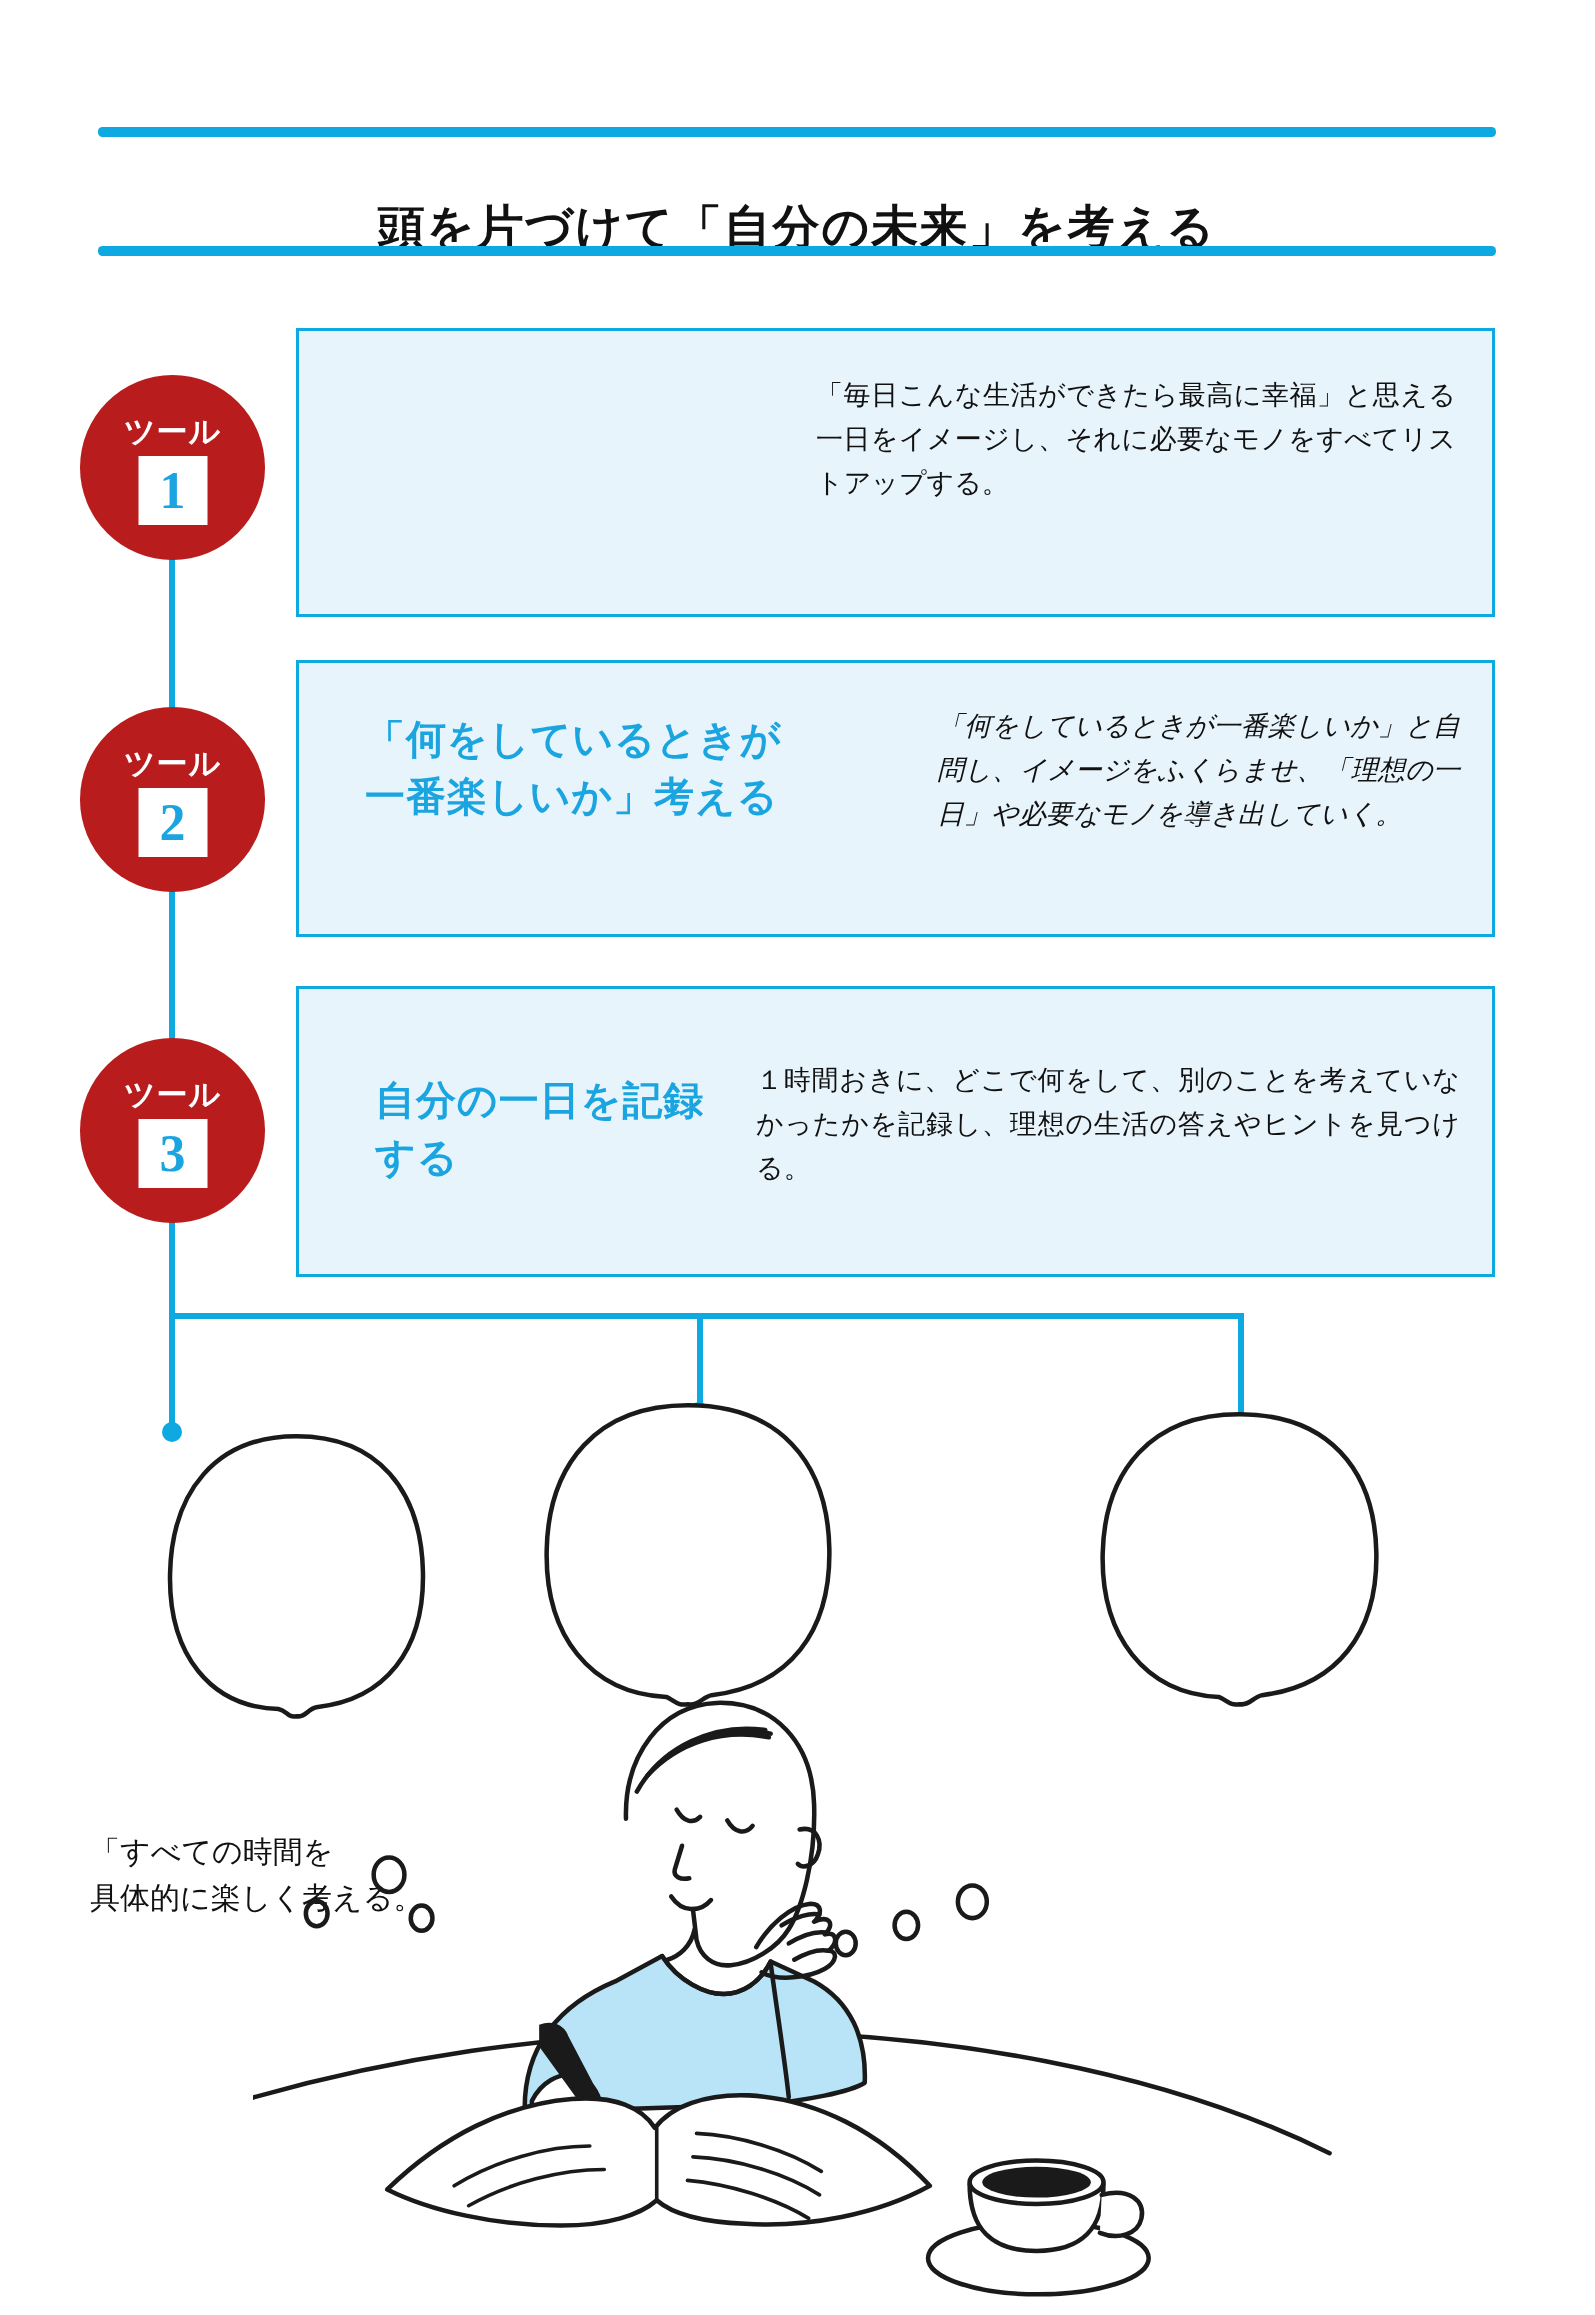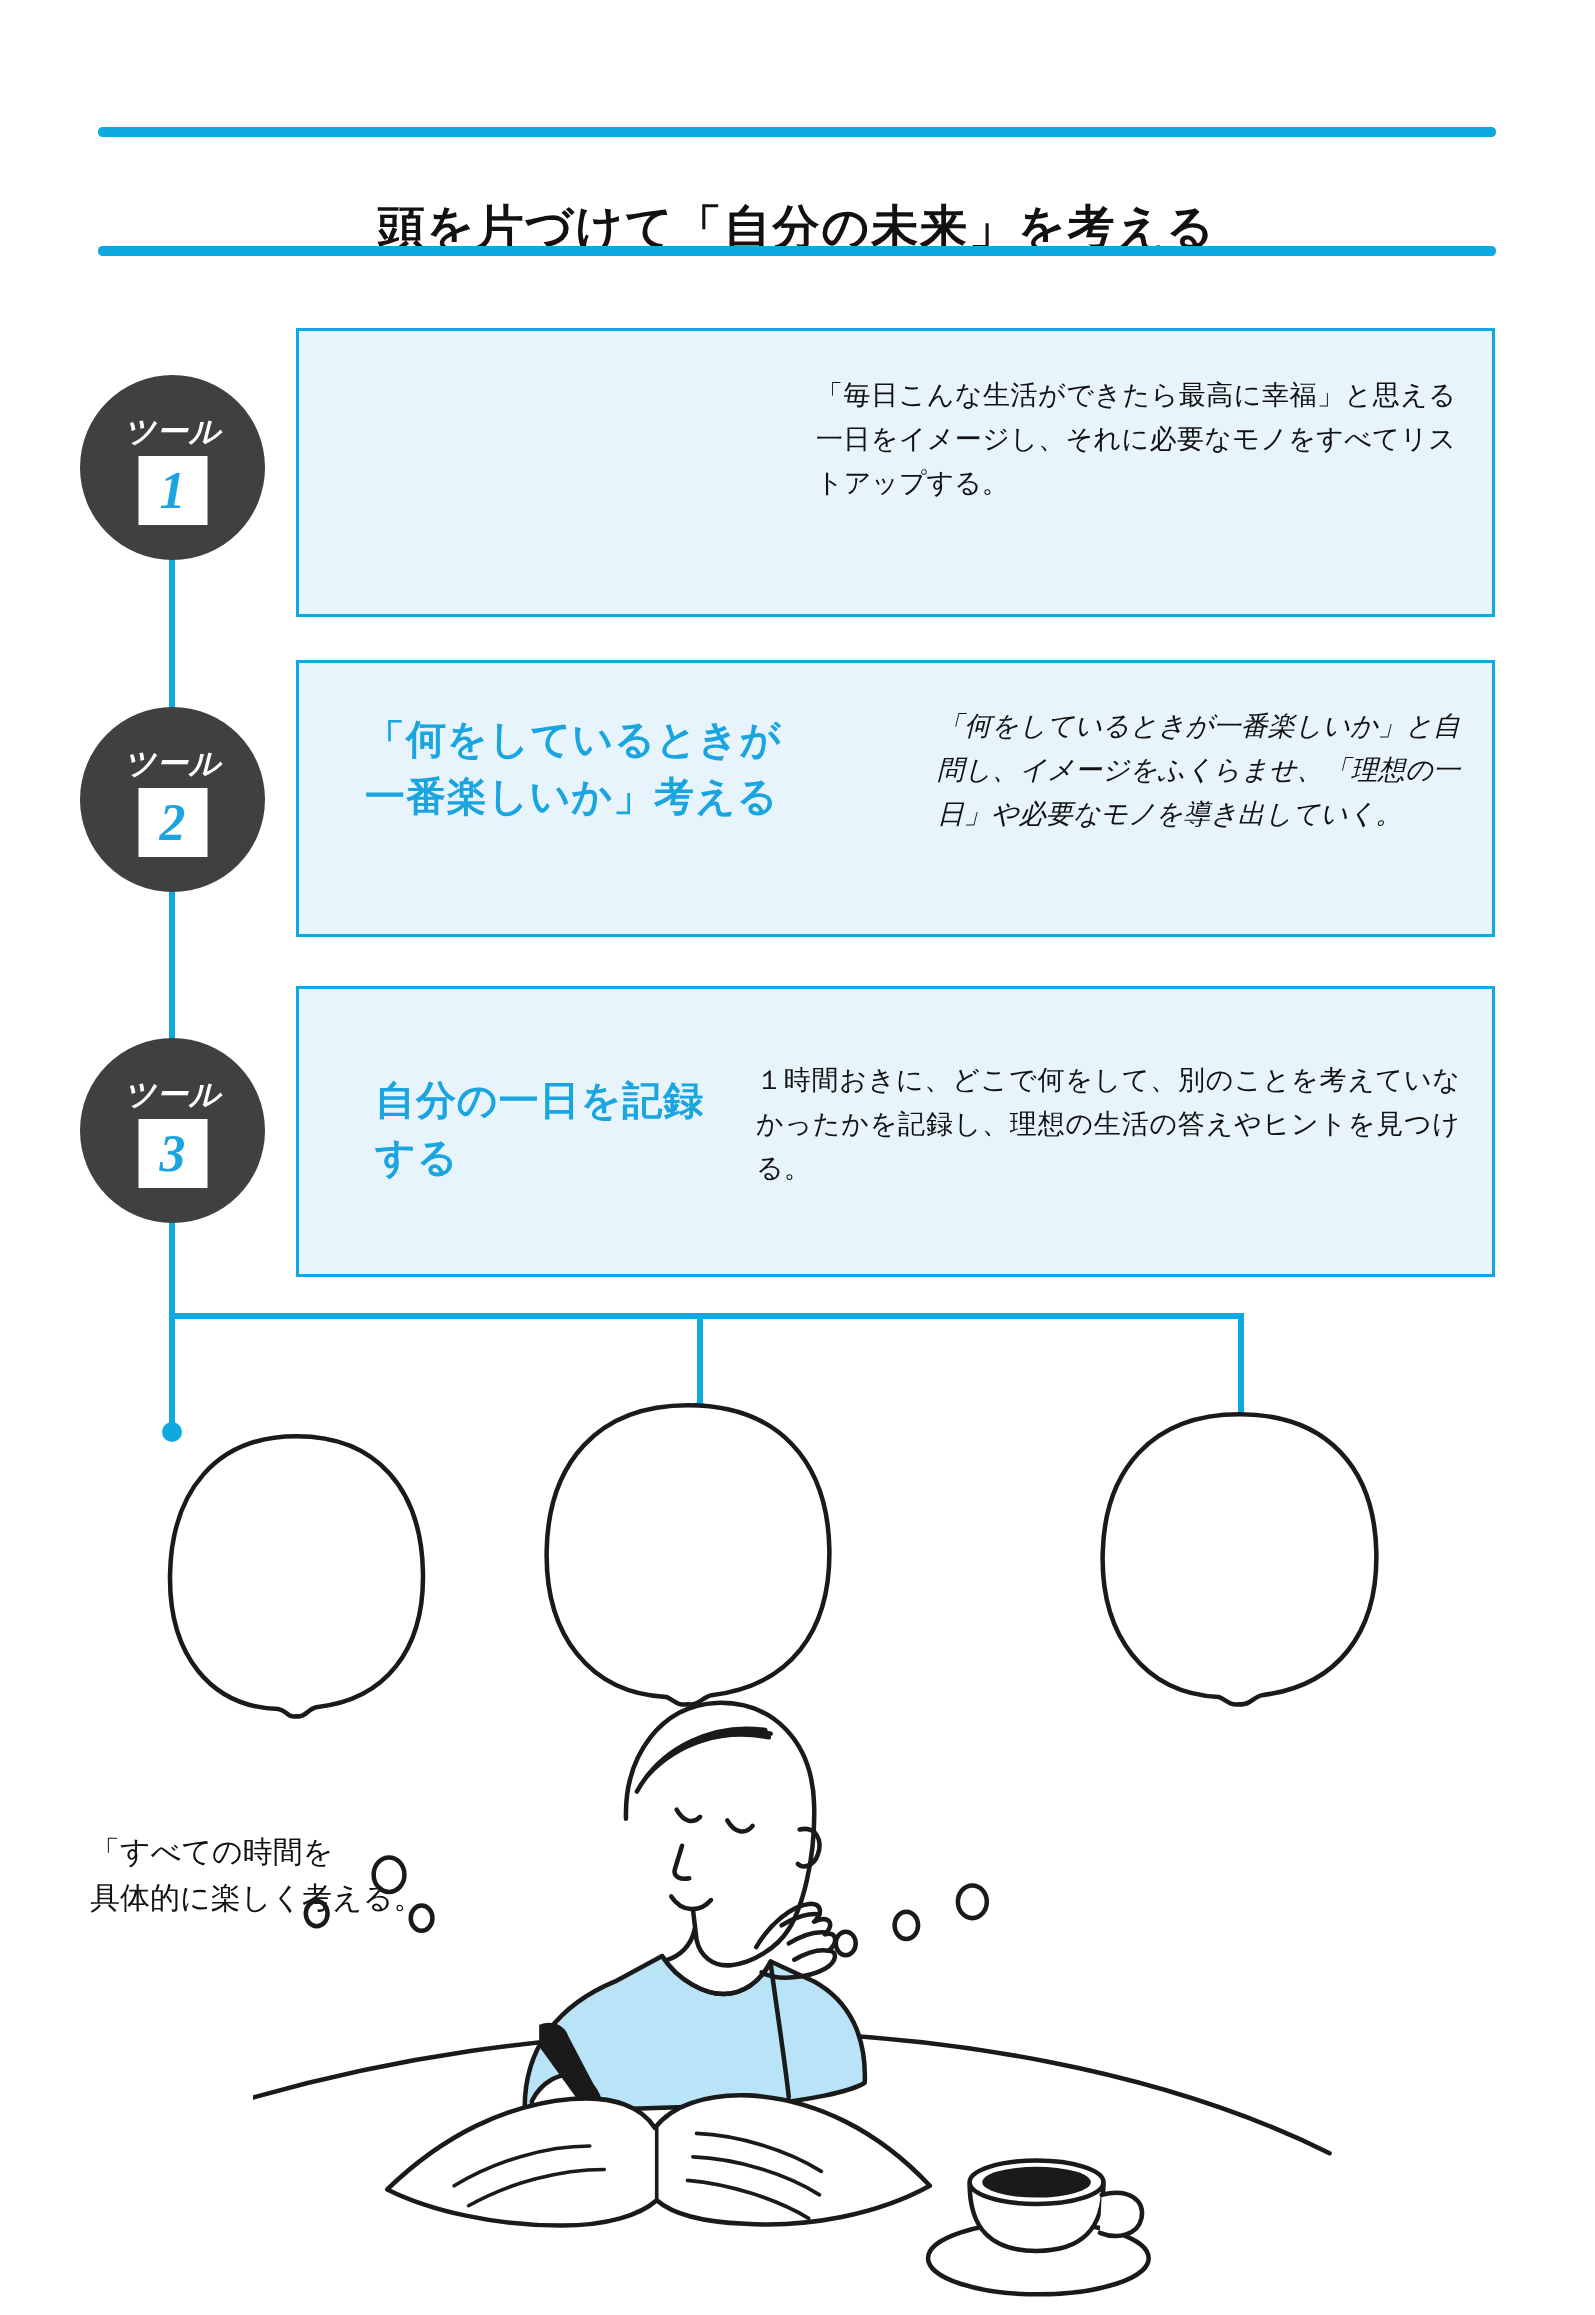--- a/index.html
+++ b/index.html
@@ -62,23 +62,22 @@
     text-align:justify;
   }
   #body1 { left:788px; top:373px; width:640px;margin-left:28px; }
   #body2 { left:937px; top:704px; width:523px;font-style:italic; }
   #body3 { left:756px; top:1058px; width:704px; }
 
   
   .tool-circle {
     position:absolute;
     width:185px; height:185px; border-radius:50%;
-    background:#404040;
+    background:#b91c1c;
     z-index:5;
-    font-style:italic;
   }
   #circle1 { left:80px; top:375px; }
   #circle2 { left:80px; top:707px; }
   #circle3 { left:80px; top:1038px; }
   .tool-circle .lbl {
     position:absolute; left:0; right:0; top:36px;
     text-align:center; color:#fff;
     font-family:"Liberation Serif", serif;
     font-weight:700; font-size:31px; letter-spacing:0.9px;
   }

